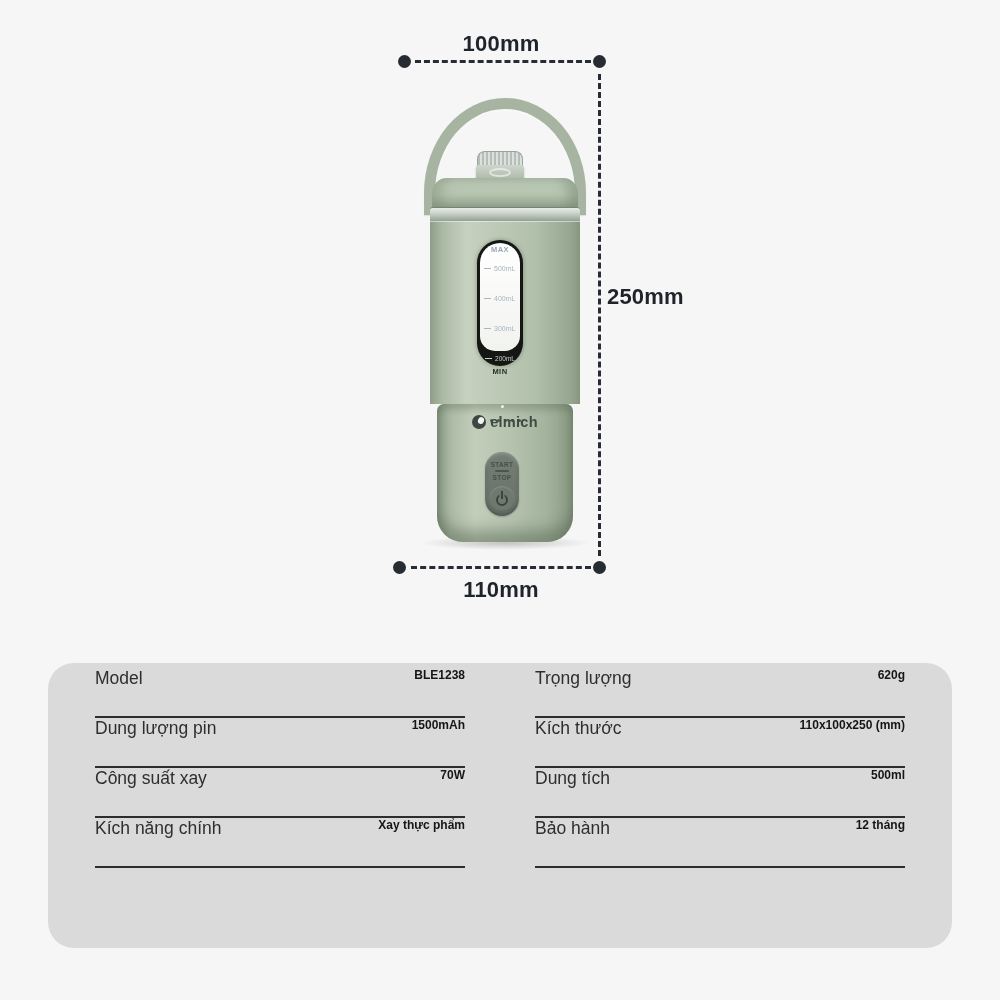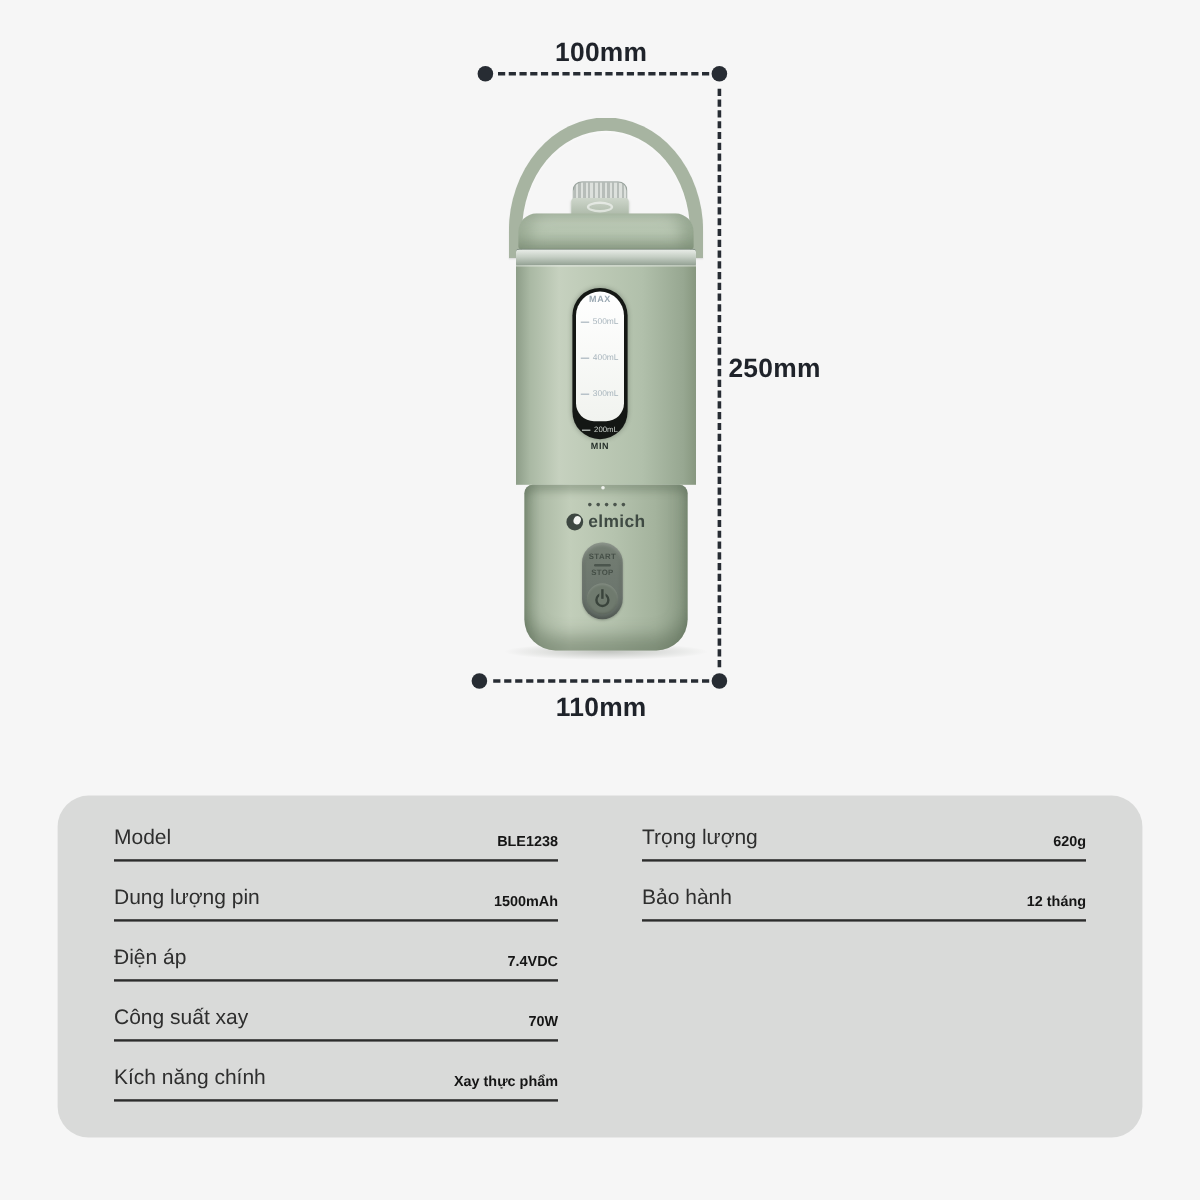--- a/index.html
+++ b/index.html
@@ -50,21 +50,21 @@
     justify-content:center;font-size:6.5px;color:#c9d0ca;}
   .gauge-min{left:477px;top:367px;width:46px;text-align:center;
     font-size:7.5px;font-weight:bold;color:#26302a;letter-spacing:.5px;}
   .base{left:437px;top:404px;width:136px;height:138px;
     background:linear-gradient(90deg,#8f9f89 0,#adbba6 10%,#c2ceba 28%,#b5c3ae 55%,#a4b39d 80%,#8a9a84 100%);
     border-radius:7px 7px 26px 26px;
     box-shadow:inset 0 6px 6px rgba(80,95,75,.30),inset 0 -12px 14px rgba(70,85,65,.42);}
   .seam-dot{left:501px;top:405px;width:3px;height:3px;border-radius:50%;background:#eef1ec;}
   .led-dots{left:430px;top:419px;width:150px;display:flex;justify-content:center;gap:4px;}
   .led-dots i{width:3px;height:3px;border-radius:50%;background:#4b554d;display:block;}
-  .brand{left:430px;top:427px;width:150px;display:flex;justify-content:center;
+  .brand{left:430px;top:414px;width:150px;display:flex;justify-content:center;
     align-items:center;gap:4px;}
   .brand-mark{width:14px;height:14px;border-radius:50%;background:#3d4741;position:relative;display:inline-block;}
   .brand-swoosh{position:absolute;left:6px;top:2px;width:6px;height:7px;border-radius:50%;
     background:#f2f4f1;transform:rotate(20deg);}
   .brand-text{font-size:14.5px;font-weight:bold;color:#3f4a43;letter-spacing:.3px;}
   .ctrl-panel{left:485px;top:452px;width:34px;height:64px;border-radius:17px;
     background:linear-gradient(180deg,#747e73,#67716a);
     box-shadow:inset 0 2px 3px rgba(255,255,255,.22),inset 0 -2px 4px rgba(0,0,0,.28),0 1px 2px rgba(0,0,0,.22);
     text-align:center;}
   .ctrl-start,.ctrl-stop{font-size:6.5px;font-weight:bold;color:#454f47;letter-spacing:.3px;}
@@ -81,21 +81,21 @@
   .dim-dot{width:13px;height:13px;border-radius:50%;background:#272c33;}
   .dim-line-h{height:0;border-top:3px dashed #272c33;}
   .dim-line-v{width:0;border-left:3px dashed #272c33;}
   .dim-label{font-size:22px;font-weight:bold;color:#1f232a;letter-spacing:.2px;}
 
   
   .spec-card{left:48px;top:663px;width:904px;height:285px;background:#d9dad9;border-radius:26px;}
   .spec-col{position:absolute;top:0;width:370px;}
   .spec-col.left{left:47px;}
   .spec-col.right{left:487px;}
-  .spec-row{height:50px;display:flex;justify-content:space-between;align-items:flex-end;
+  .spec-row{height:50px;display:flex;justify-content:space-between;align-items:flex-start;
     padding-bottom:8px;border-bottom:2px solid #2d2d2d;box-sizing:border-box;}
   .spec-row.first{margin-top:5px;}
   .spec-label{font-size:17.5px;color:#2e2e2e;}
   .spec-value{font-size:12px;font-weight:bold;color:#151515;}
 </style>
 </head>
 <body>
 
 <div class="abs prod-shadow"></div>
 <div class="abs handle"></div>
@@ -156,49 +156,53 @@
 <div class="abs dim-dot" style="left:398px;top:55px"></div>
 <div class="abs dim-dot" style="left:593px;top:55px"></div>
 <div class="abs dim-dot" style="left:393px;top:561px"></div>
 <div class="abs dim-dot" style="left:593px;top:561px"></div>
 
 <div class="abs dim-line-h" style="left:415px;top:60px;width:176px"></div>
 <div class="abs dim-line-v" style="left:598px;top:74px;height:482px"></div>
 <div class="abs dim-line-h" style="left:411px;top:566px;width:180px"></div>
 
 <div class="abs dim-label" style="left:440px;top:31px;width:122px;text-align:center">100mm</div>
-<div class="abs dim-label" style="left:607px;top:294px">250mm</div>
+<div class="abs dim-label" style="left:607px;top:284px">250mm</div>
 <div class="abs dim-label" style="left:440px;top:577px;width:122px;text-align:center">110mm</div>
 
 <div class="abs spec-card">
   <div class="spec-col left">
     <div class="spec-row first">
       <span class="spec-label">Model</span>
       <span class="spec-value">BLE1238</span>
     </div>
     <div class="spec-row">
       <span class="spec-label">Dung lượng pin</span>
       <span class="spec-value">1500mAh</span>
     </div>
     <div class="spec-row">
-      <span class="spec-label">Điện áp</span>
-      <span class="spec-value">7.4VDC</span>
-    </div>
-    <div class="spec-row">
       <span class="spec-label">Công suất xay</span>
       <span class="spec-value">70W</span>
     </div>
     <div class="spec-row">
       <span class="spec-label">Kích năng chính</span>
       <span class="spec-value">Xay thực phẩm</span>
     </div>
   </div>
   <div class="spec-col right">
     <div class="spec-row first">
       <span class="spec-label">Trọng lượng</span>
       <span class="spec-value">620g</span>
     </div>
     <div class="spec-row">
+      <span class="spec-label">Kích thước</span>
+      <span class="spec-value">110x100x250 (mm)</span>
+    </div>
+    <div class="spec-row">
+      <span class="spec-label">Dung tích</span>
+      <span class="spec-value">500ml</span>
+    </div>
+    <div class="spec-row">
       <span class="spec-label">Bảo hành</span>
       <span class="spec-value">12 tháng</span>
     </div>
   </div>
 </div>
 
 </body></html>

